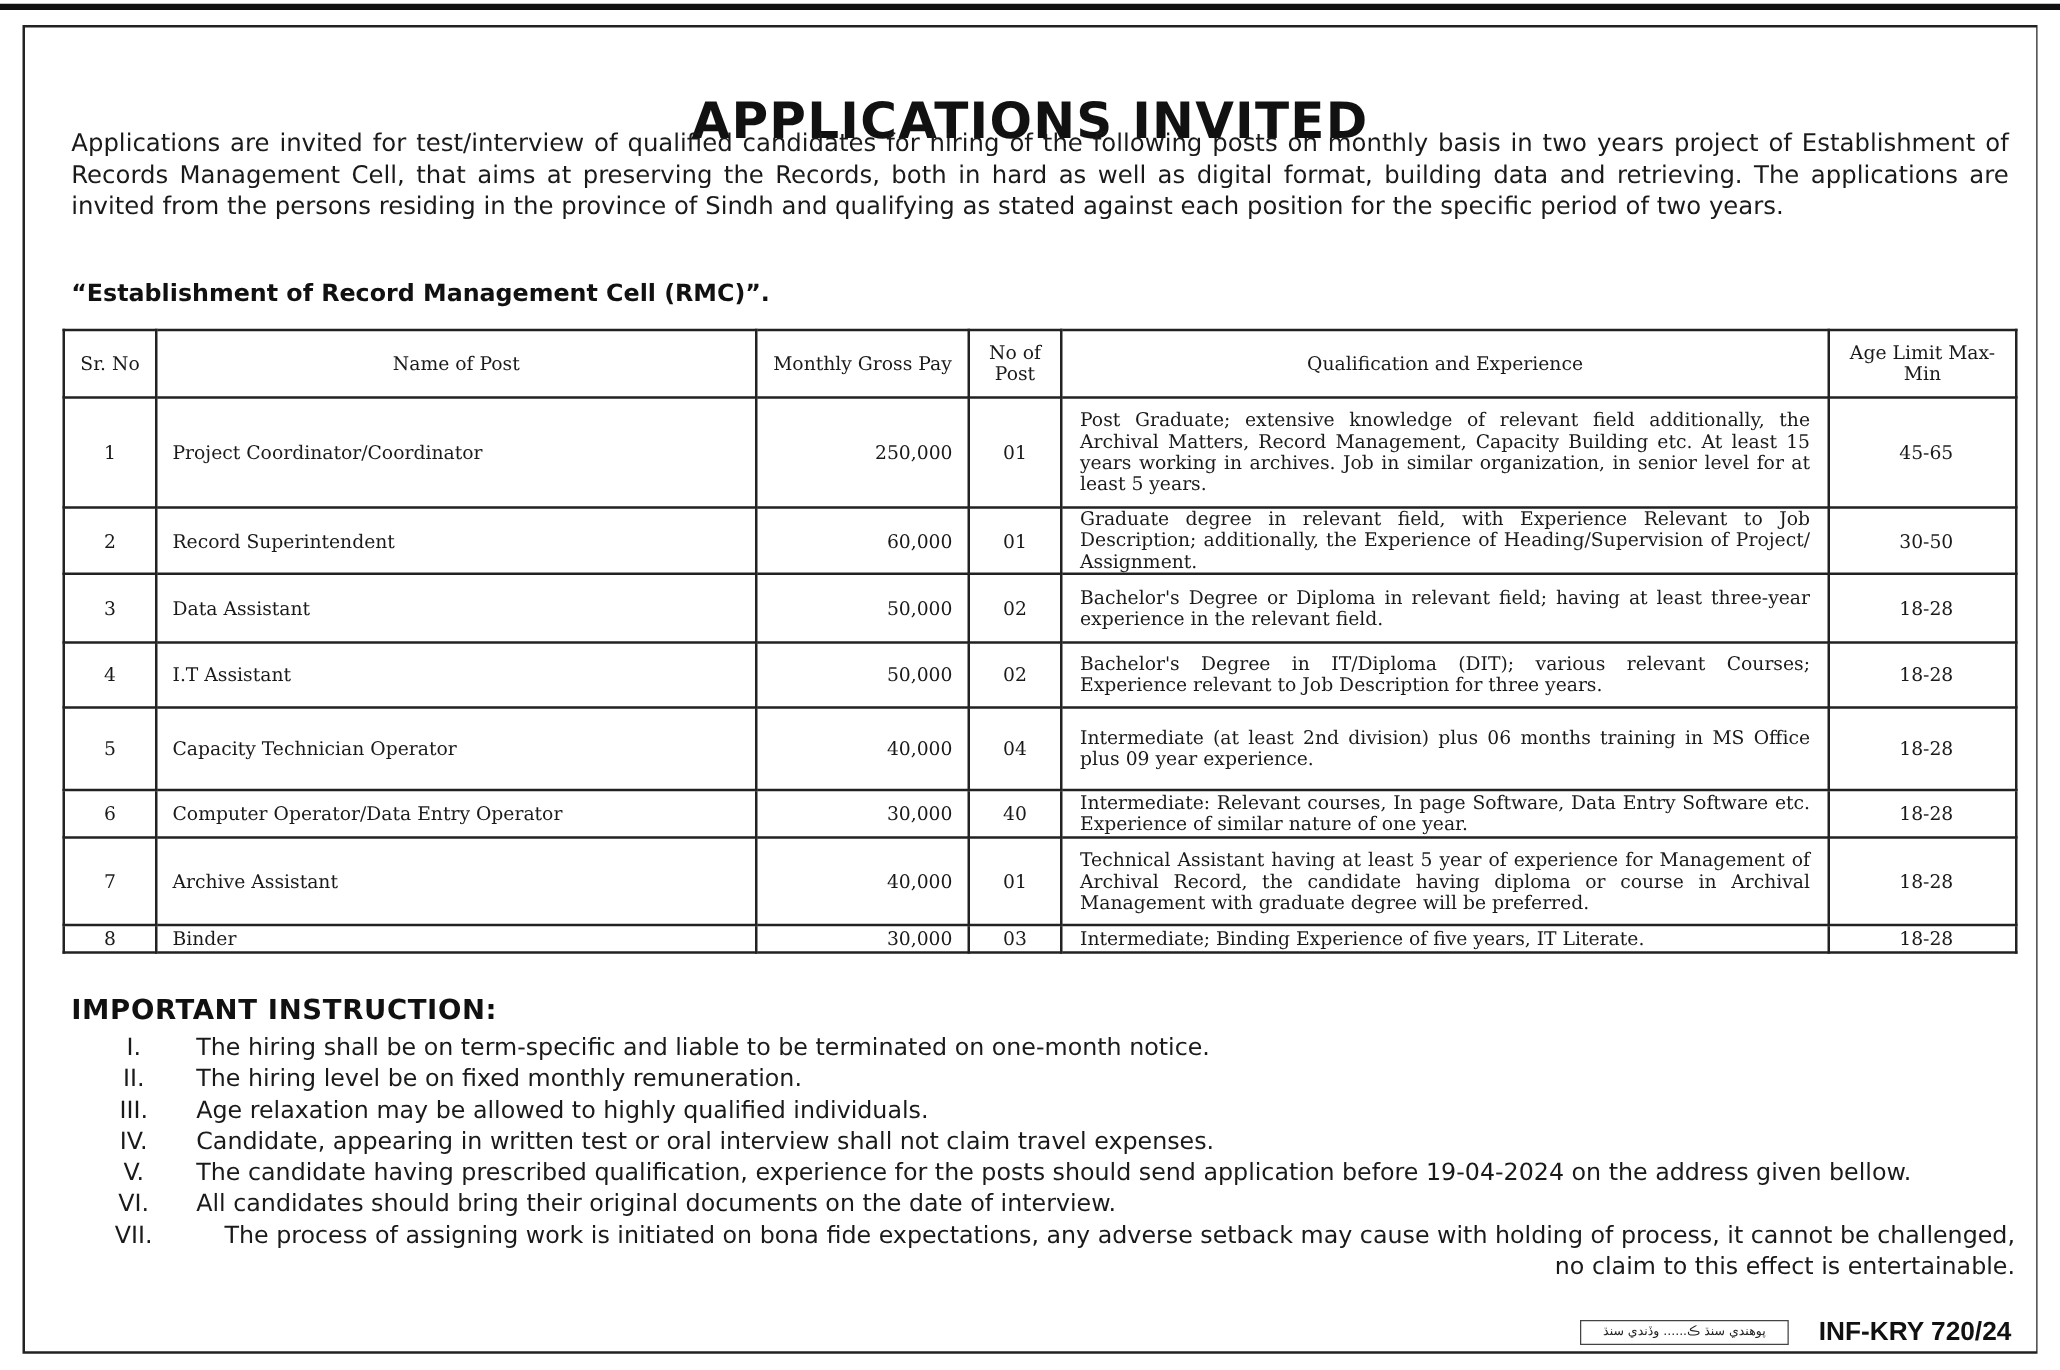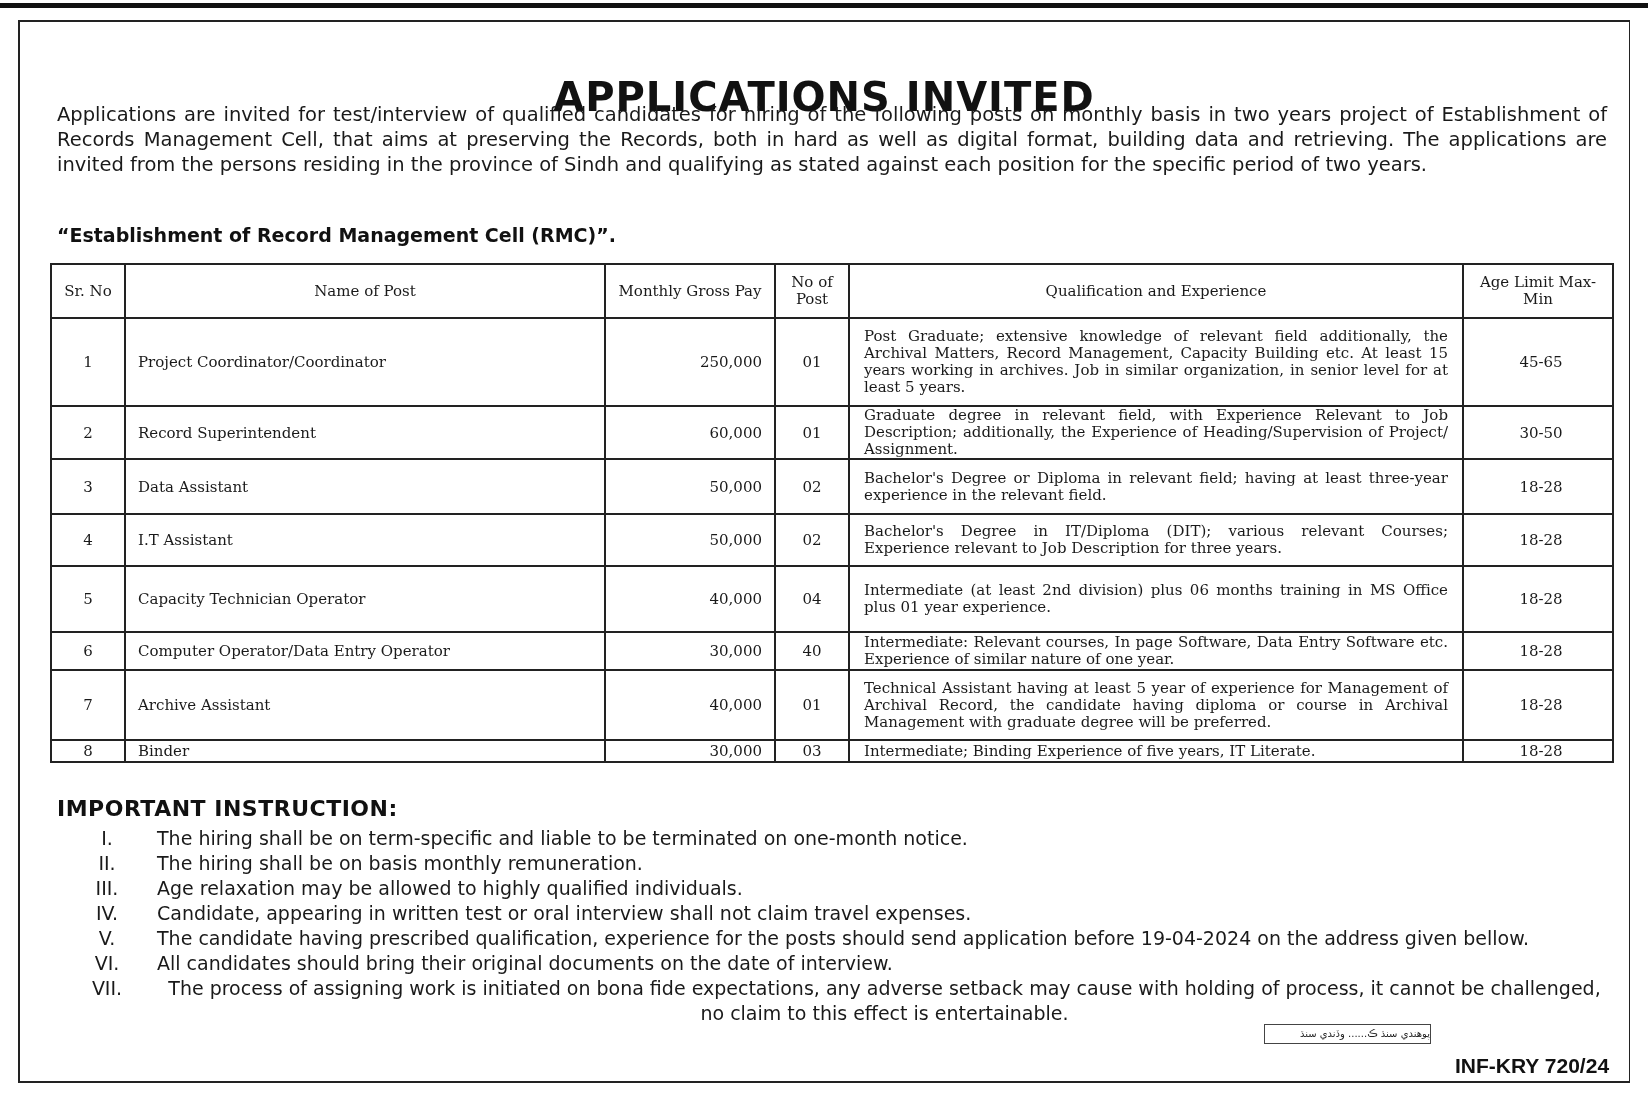--- a/index.html
+++ b/index.html
@@ -17,21 +17,21 @@
   table.posts td.pay { text-align: right; width: 150px; padding-right: 12px; }
   table.posts td.num { text-align: center; width: 60px; }
   table.posts td.qual { text-align: justify; line-height: 17px; padding: 0 14px; font-size: 15px; }
   table.posts td.age { text-align: center; width: 130px; padding-left: 12px; }
   .instr-title { position: absolute; left: 57px; top: 796px; font-size: 22px; font-weight: bold; letter-spacing: 0.5px; color: #111; }
   .instr-list { position: absolute; left: 57px; top: 826px; width: 1555px; font-size: 19px; line-height: 25px; color: #1a1a1a; }
   .instr-item { display: flex; }
   .instr-num { width: 100px; text-align: center; flex: none; }
   .instr-text { flex: 1; text-align: justify; }
   .instr-item.just .instr-text { text-align-last: left; }
-  .footer-stamp { position: absolute; left: 1264px; top: 1024px; width: 165px; height: 18px; border: 1px solid #444; font-size: 10px; line-height: 18px; text-align: right; direction: rtl; color: #222; }
+  .footer-stamp { position: absolute; left: 1264px; top: 1056px; width: 165px; height: 18px; border: 1px solid #444; font-size: 10px; line-height: 18px; text-align: center; direction: rtl; color: #222; }
   .footer-code { position: absolute; left: 1455px; top: 1054px; font-family: "Liberation Sans", sans-serif; font-weight: bold; font-size: 21px; color: #111; }
 </style>
 </head>
 <body>
 
 <div class="top-rule"></div>
 <div class="frame"></div>
 
 <div class="title">APPLICATIONS INVITED</div>
 <div class="intro">Applications are invited for test/interview of qualified candidates for hiring of the following posts on monthly basis in two years project of Establishment of Records Management Cell, that aims at preserving the Records, both in hard as well as digital format, building data and retrieving. The applications are invited from the persons residing in the province of Sindh and qualifying as stated against each position for the specific period of two years.</div>
@@ -79,21 +79,21 @@
       <td class="pay">50,000</td>
       <td class="num">02</td>
       <td class="qual">Bachelor's Degree in IT/Diploma (DIT); various relevant Courses; Experience relevant to Job Description for three years.</td>
       <td class="age">18-28</td>
     </tr>
     <tr style="height:66px">
       <td class="sr">5</td>
       <td class="name">Capacity Technician Operator</td>
       <td class="pay">40,000</td>
       <td class="num">04</td>
-      <td class="qual">Intermediate (at least 2nd division) plus 06 months training in MS Office plus 01 year experience.</td>
+      <td class="qual">Intermediate (at least 2nd division) plus 06 months training in MS Office plus 09 year experience.</td>
       <td class="age">18-28</td>
     </tr>
     <tr style="height:38px">
       <td class="sr">6</td>
       <td class="name">Computer Operator/Data Entry Operator</td>
       <td class="pay">30,000</td>
       <td class="num">40</td>
       <td class="qual">Intermediate: Relevant courses, In page Software, Data Entry Software etc. Experience of similar nature of one year.</td>
       <td class="age">18-28</td>
     </tr>
@@ -117,38 +117,38 @@
 </table>
 
 <div class="instr-title">IMPORTANT INSTRUCTION:</div>
 <div class="instr-list">
   <div class="instr-item">
     <span class="instr-num">I.</span>
     <span class="instr-text">The hiring shall be on term-specific and liable to be terminated on one-month notice.</span>
   </div>
   <div class="instr-item">
     <span class="instr-num">II.</span>
-    <span class="instr-text">The hiring shall be on basis monthly remuneration.</span>
+    <span class="instr-text">The hiring level be on fixed monthly remuneration.</span>
   </div>
   <div class="instr-item">
     <span class="instr-num">III.</span>
     <span class="instr-text">Age relaxation may be allowed to highly qualified individuals.</span>
   </div>
   <div class="instr-item">
     <span class="instr-num">IV.</span>
     <span class="instr-text">Candidate, appearing in written test or oral interview shall not claim travel expenses.</span>
   </div>
   <div class="instr-item just">
     <span class="instr-num">V.</span>
     <span class="instr-text">The candidate having prescribed qualification, experience for the posts should send application before 19-04-2024 on the address given bellow.</span>
   </div>
   <div class="instr-item">
     <span class="instr-num">VI.</span>
     <span class="instr-text">All candidates should bring their original documents on the date of interview.</span>
   </div>
   <div class="instr-item">
     <span class="instr-num">VII.</span>
-    <span class="instr-text" style="text-align:center">The process of assigning work is initiated on bona fide expectations, any adverse setback may cause with holding of process, it cannot be challenged, no claim to this effect is entertainable.</span>
+    <span class="instr-text" style="text-align:right">The process of assigning work is initiated on bona fide expectations, any adverse setback may cause with holding of process, it cannot be challenged, no claim to this effect is entertainable.</span>
   </div>
 </div>
 
 <div class="footer-stamp">پوهندي سنڌ ڪ...... وڏندي سنڌ</div>
 <div class="footer-code">INF-KRY 720/24</div>
 
 </body></html>

